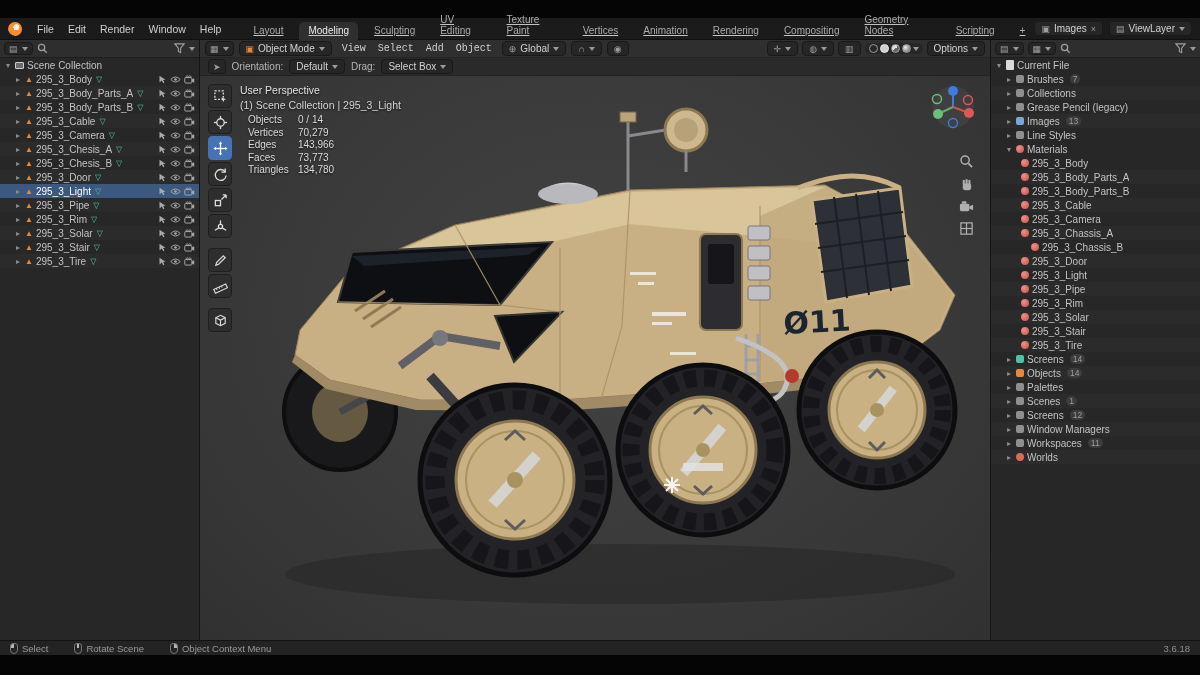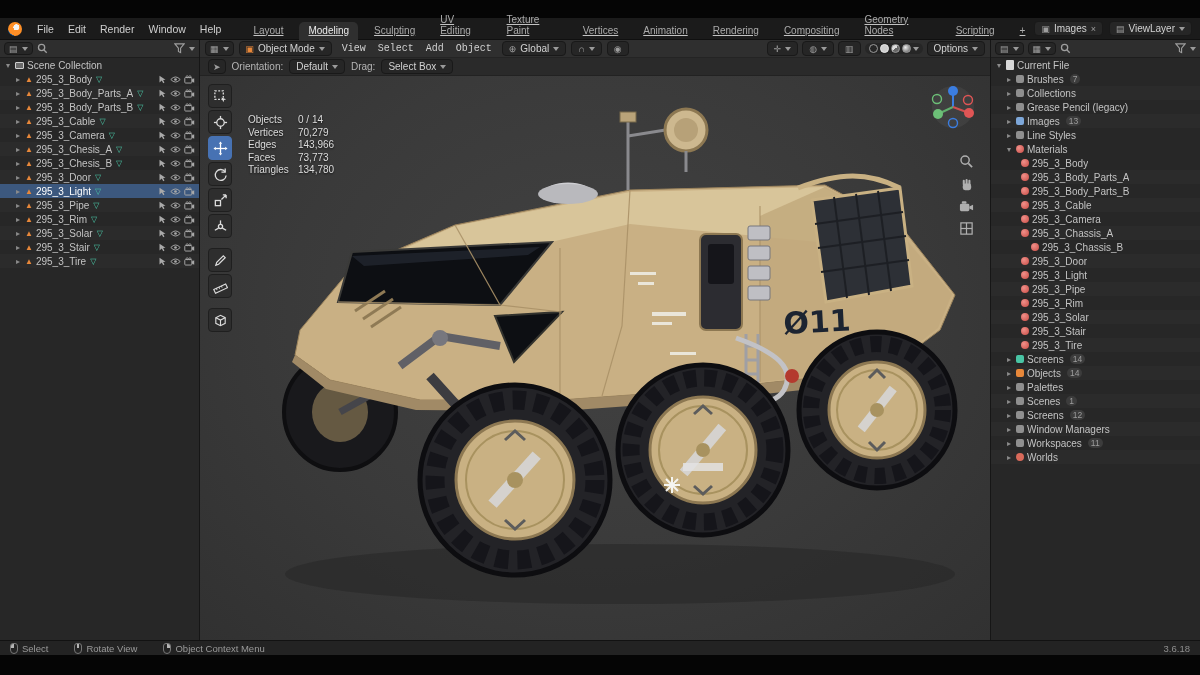--- a/index.html
+++ b/index.html
@@ -711,20 +711,24 @@
           </g>
 
           <g stroke="#f5f5f0" stroke-width="2" data-name="cursor-marker">
             <line x1="464" y1="409" x2="480" y2="409"></line>
             <line x1="472" y1="401" x2="472" y2="417"></line>
             <line x1="466" y1="403" x2="478" y2="415"></line>
             <line x1="466" y1="415" x2="478" y2="403"></line>
           </g>
         </svg>
 
+        <div class="overlay" data-name="viewport-overlay">
+          <div data-name="perspective-label">User Perspective</div>
+          <div class="ctx" data-name="context-path-label">(1) Scene Collection | 295_3_Light</div>
+        </div>
         <div class="stats" data-name="scene-statistics">
 
             <div class="srow" data-name="stat-row">
               <span class="sl" data-name="stat-label">Objects</span>
               <span data-name="stat-value">0 / 14</span>
             </div>
 
             <div class="srow" data-name="stat-row">
               <span class="sl" data-name="stat-label">Vertices</span>
               <span data-name="stat-value">70,279</span>
@@ -1061,21 +1065,21 @@
     <span class="sb-item" data-name="keymap-select">
       <span class="mouse left" data-name="left-mouse-icon">
           <i></i>
         </span>
       <span data-name="keymap-select-label">Select</span>
     </span>
     <span class="sb-item" data-name="keymap-rotate">
       <span class="mouse mid" data-name="middle-mouse-icon">
           <i></i>
         </span>
-      <span data-name="keymap-rotate-label">Rotate View</span>
+      <span data-name="keymap-rotate-label">Rotate Scene</span>
     </span>
     <span class="sb-item" data-name="keymap-context-menu">
       <span class="mouse right" data-name="right-mouse-icon">
           <i></i>
         </span>
       <span data-name="keymap-context-label">Object Context Menu</span>
     </span>
     <span class="sb-version" data-name="version-label">3.6.18</span>
   </div>
 

